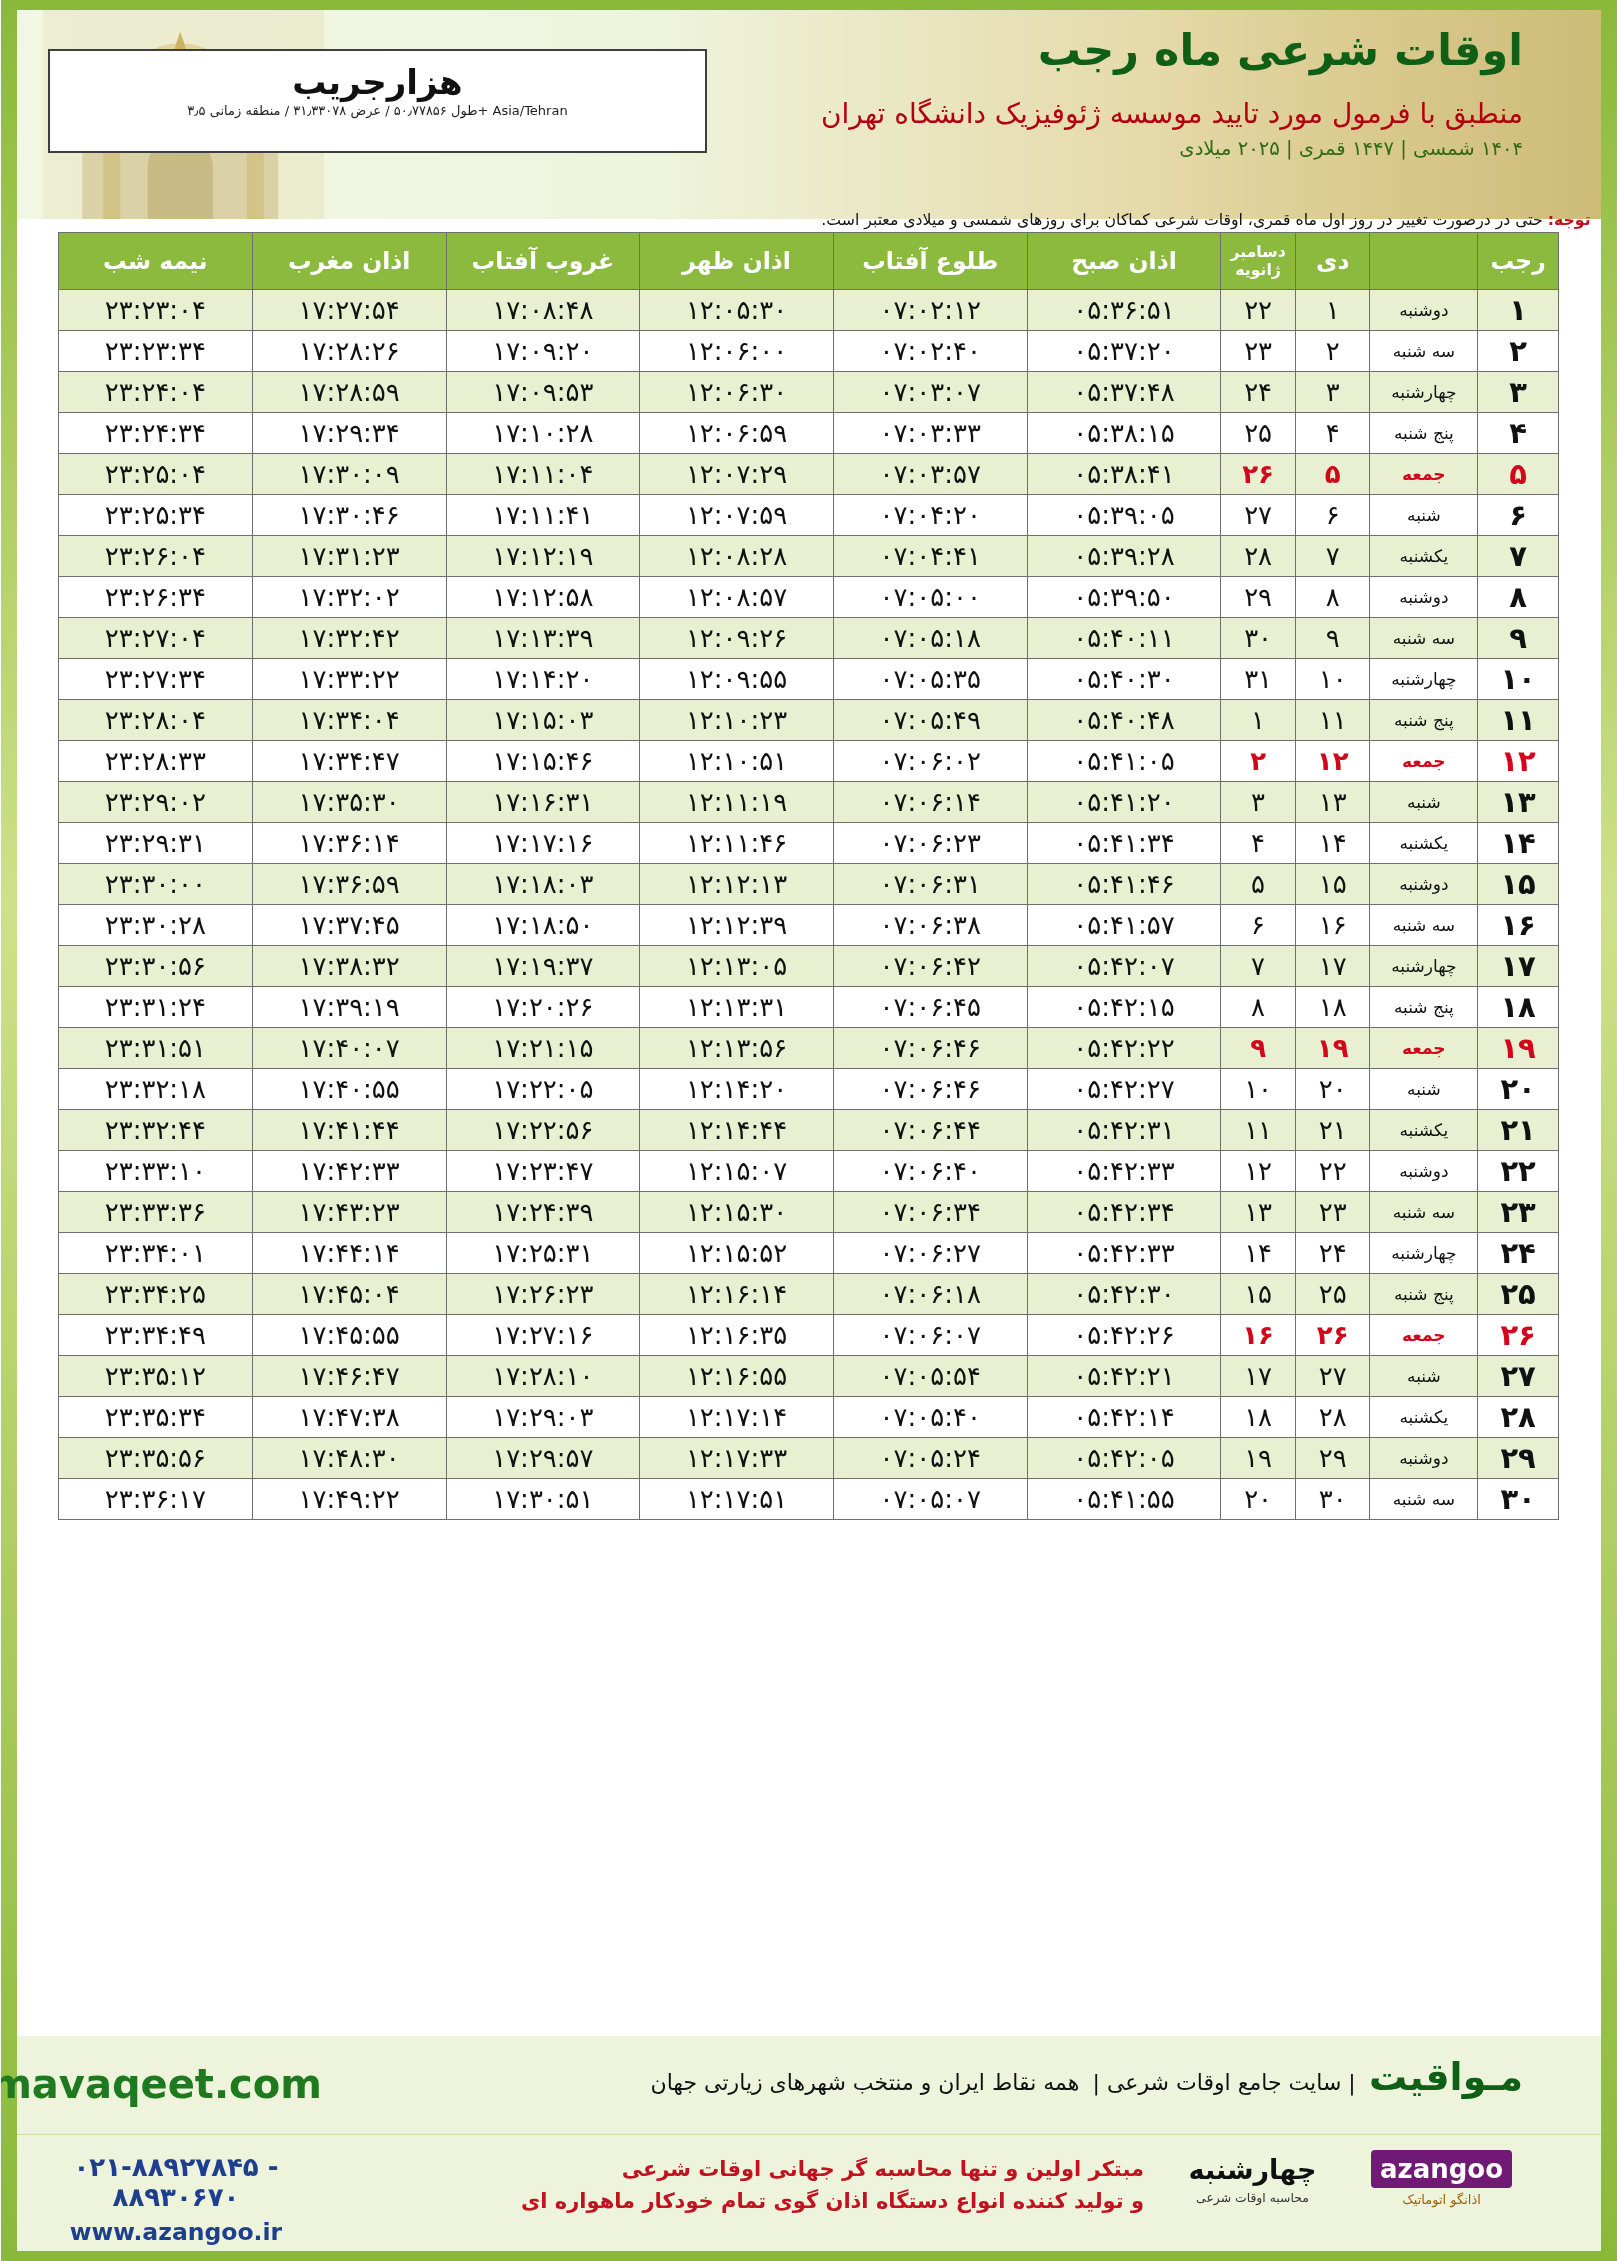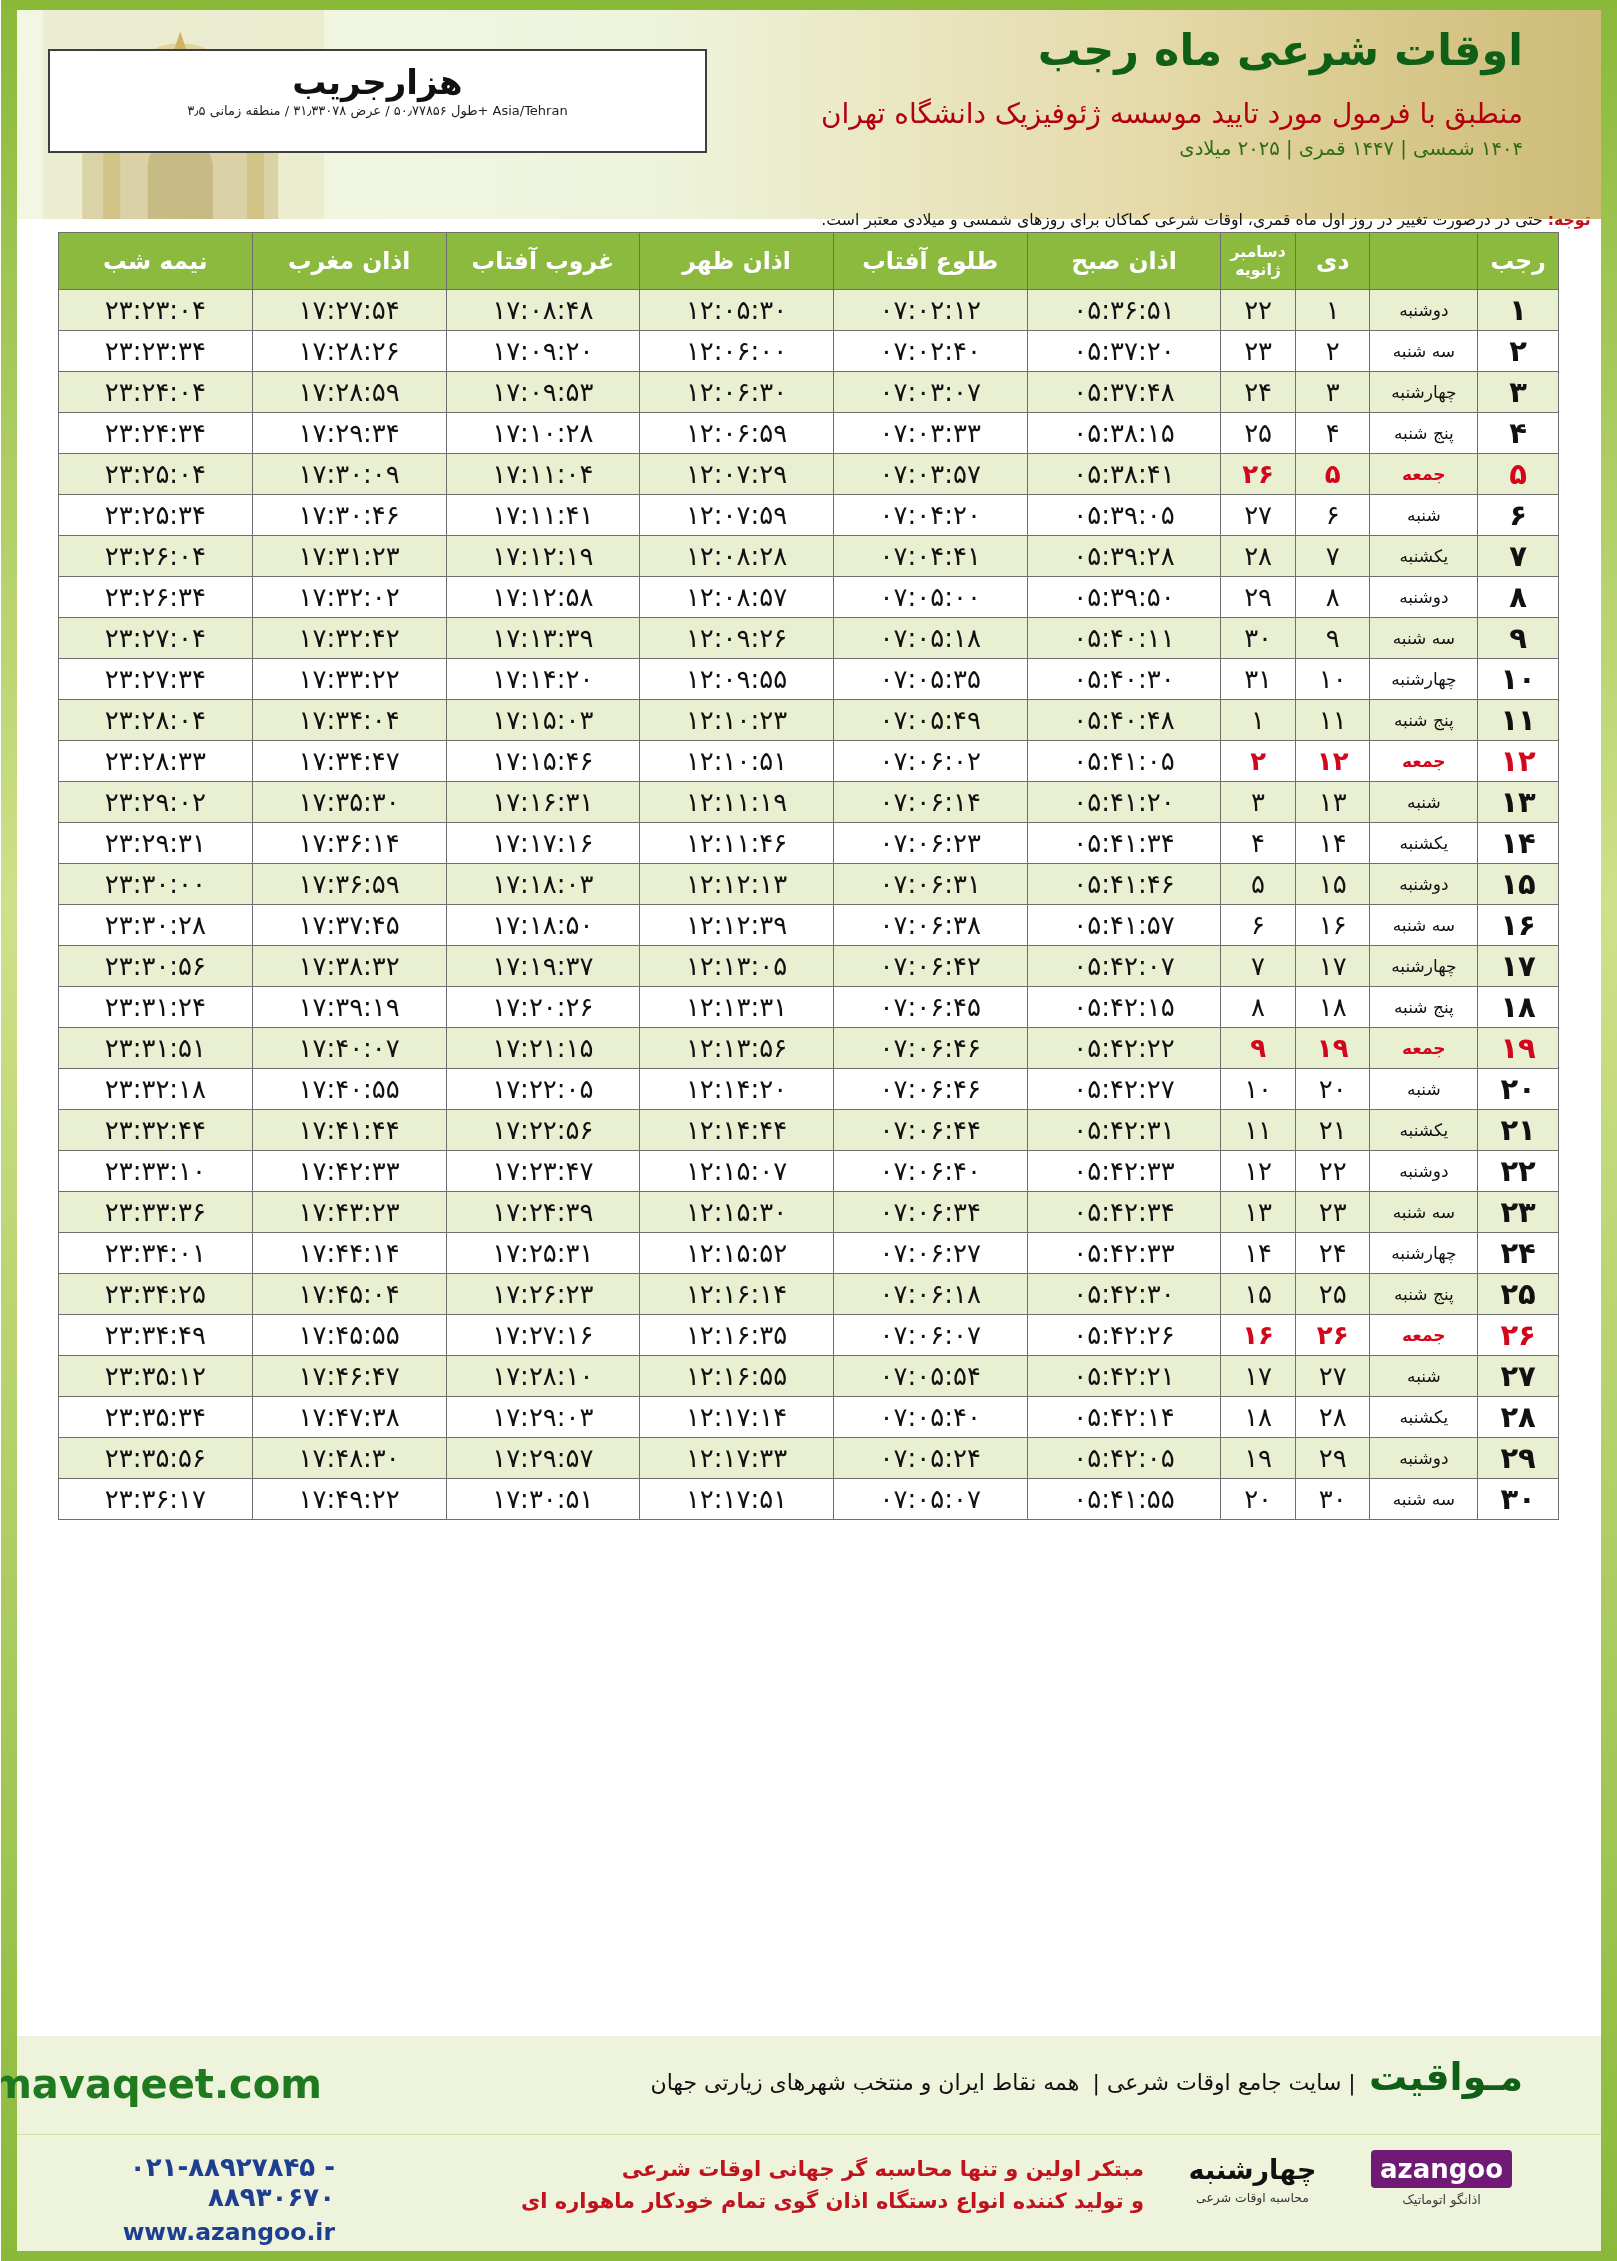--- a/index.html
+++ b/index.html
@@ -53,27 +53,27 @@
   .col-greg{width:72px;}
   .col-time{width:187px;}
 
   
   .footer{position:absolute;bottom:10.4px;right:17px;width:1584px;height:215px;background:#eef4dc;}
   .foot-top{position:relative;height:98px;border-bottom:1.3px solid #cfe0a8;}
   .site{position:absolute;right:1279px;top:25px;font-size:40px;font-weight:bold;color:#1f7a1f;direction:ltr;}
   .mav{position:absolute;right:78px;top:19.6px;font-size:38px;font-weight:bold;color:#0f5f17;}
   .mav small{font-size:22px;color:#111;font-weight:normal;}
   .foot-bottom{position:relative;height:114px;}
-  .phones{position:absolute;right:1266px;top:17px;text-align:right;direction:ltr;}
+  .phones{position:absolute;right:1266px;top:17px;text-align:center;direction:ltr;}
   .phones .p1{font-size:26px;font-weight:bold;color:#1e3f8f;}
   .phones .p2{font-size:23.5px;font-weight:bold;color:#1e3f8f;margin-top:6.5px;}
   .foot-text{position:absolute;right:457px;top:19.6px;text-align:right;font-size:21px;color:#c1121f;line-height:1.5;font-weight:bold;}
   .brand-azan{position:absolute;right:78px;top:15.7px;width:163px;text-align:center;}
   .brand-azan .bx{background:#701a75;color:#fff;font-size:26px;font-weight:bold;padding:3.9px 9px;display:inline-block;border-radius:3.9px;text-align:center;}
-  .brand-azan .cap{font-size:13px;color:#404040;margin-top:3.9px;}
+  .brand-azan .cap{font-size:13px;color:#a16207;margin-top:3.9px;}
   .brand-ray{position:absolute;right:254px;top:19.6px;width:189px;text-align:center;}
   .brand-ray .bx{font-size:27px;font-weight:bold;color:#111;}
   .brand-ray .cap{font-size:12.4px;color:#333;margin-top:5.2px;}
 </style>
 </head>
 <body>
 
 <div class="top-strip"></div>
 <div class="edge-left"></div>
 <div class="edge-right"></div>

